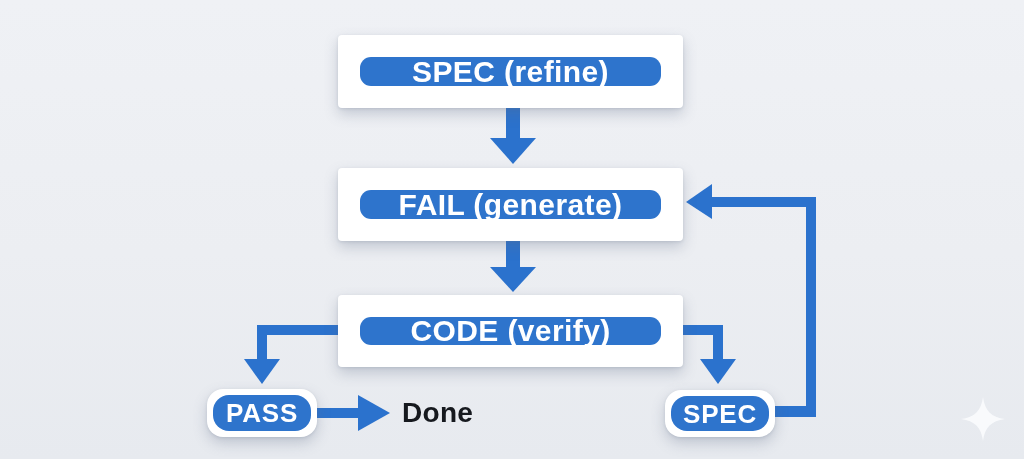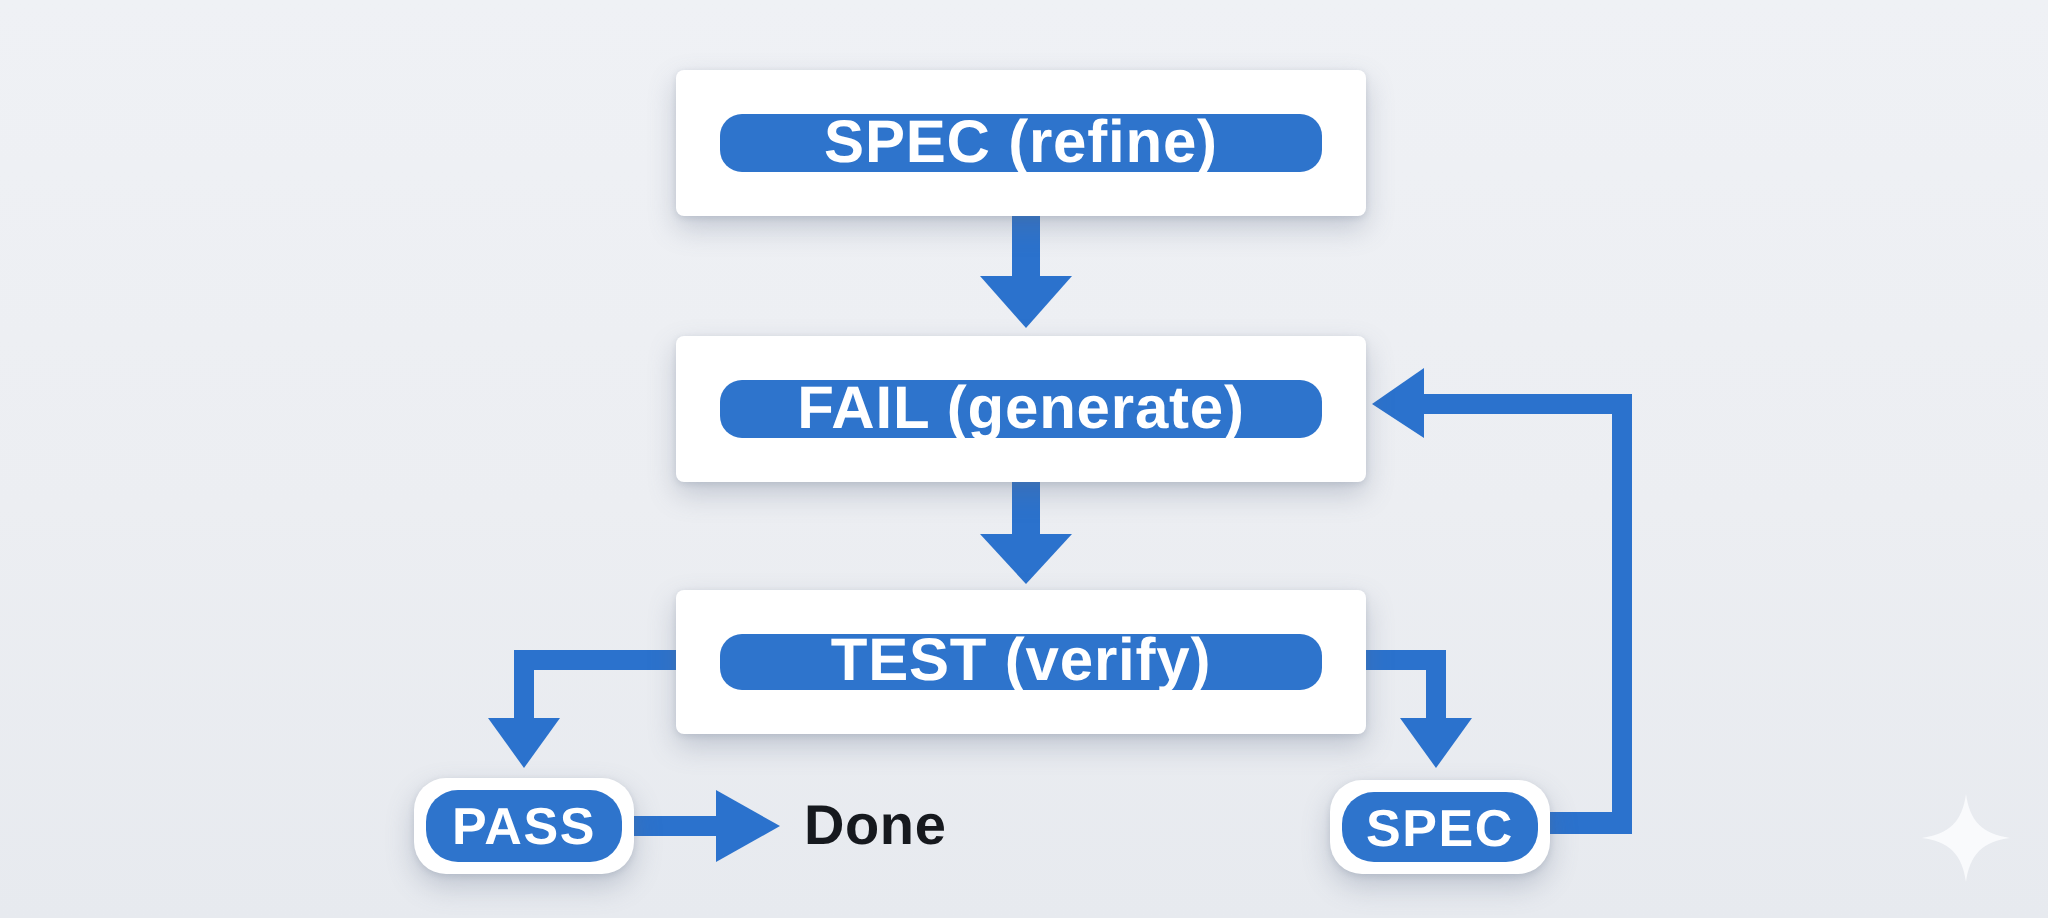--- a/index.html
+++ b/index.html
@@ -135,21 +135,21 @@
   </div>
 
   <div class="node-outer main-node" style="left:338px; top:168px; width:345px; height:73px">
     <div class="node-inner">
       <span class="node-label">FAIL (generate)</span>
     </div>
   </div>
 
   <div class="node-outer main-node" style="left:338px; top:295px; width:345px; height:72px">
     <div class="node-inner">
-      <span class="node-label">TEST (verify)</span>
+      <span class="node-label">CODE (verify)</span>
     </div>
   </div>
 
   <div class="node-outer small-node" style="left:207px; top:389px; width:110px; height:48px">
     <div class="node-inner">
       <span class="node-label">PASS</span>
     </div>
   </div>
 
   <div class="node-outer small-node" style="left:665px; top:390px; width:110px; height:47px">

